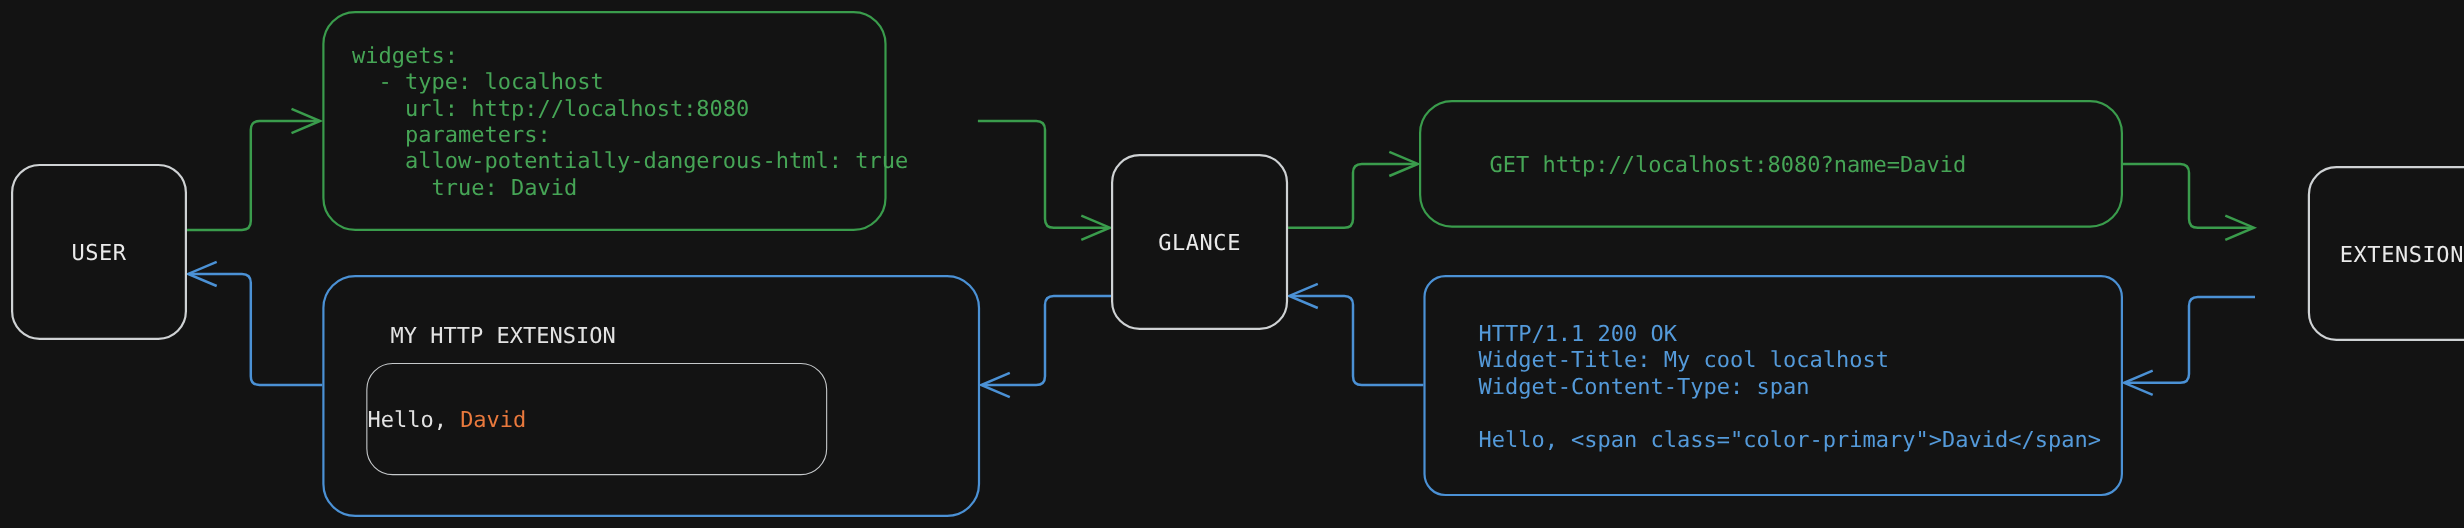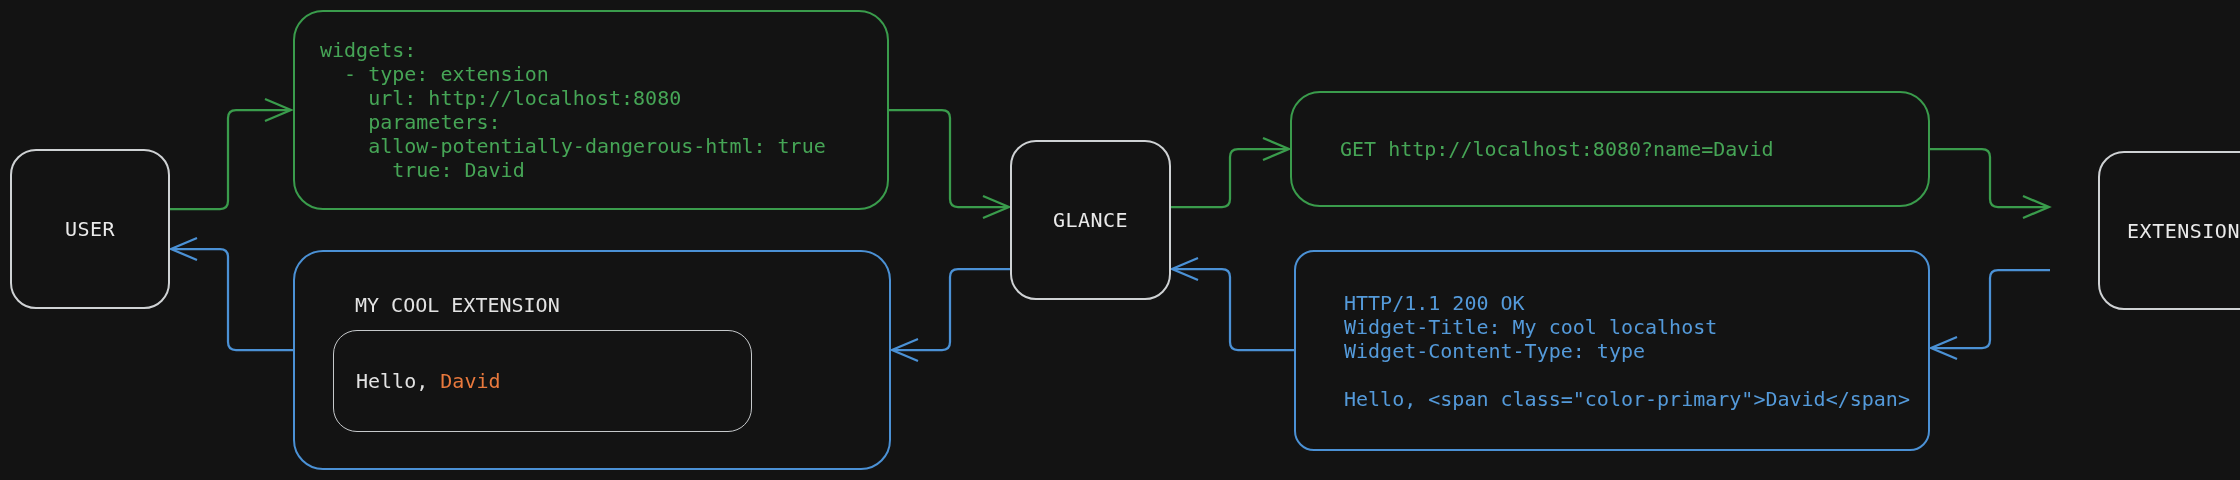--- a/index.html
+++ b/index.html
@@ -38,22 +38,22 @@
     border-radius: 30px;
     box-sizing: border-box;
     display: flex;
     flex-direction: column;
     justify-content: center;
     background: transparent;
   }
   .msgbox.green { border: 2px solid #3a9c4c; }
   .msgbox.blue  { border: 2px solid #4b91d5; }
 
-  .box-config   { left: 293px;  top: 10px;  width: 596px; height: 200px; padding-left: 25px; }
-  .box-request  { left: 1290px; top: 91px;  width: 640px; height: 116px; padding-left: 48px; }
+  .box-config   { left: 293px;  top: 10px;  width: 513px; height: 200px; padding-left: 25px; }
+  .box-request  { left: 1290px; top: 91px;  width: 640px; height: 116px; padding-left: 62px; }
   .box-response { left: 1294px; top: 250px; width: 636px; height: 201px; padding-left: 48px; border-radius: 20px; }
 
   .code-line {
     white-space: pre;
     font-size: 20px;
     line-height: 24px;
     height: 24px;
   }
   .green-text { color: #46a556; }
   .blue-text  { color: #549ada; }
@@ -64,21 +64,20 @@
   }
   .widget-preview {
     position: absolute;
     left: 38px; top: 78px;
     width: 419px; height: 102px;
     border: 1.5px solid #c6c9cb;
     border-radius: 24px;
     box-sizing: border-box;
     display: flex;
     align-items: center;
-    padding-left: 22px;
   }
   .hello-line {
     font-size: 20px;
     line-height: 24px;
     white-space: pre;
     color: #e3e3e3;
   }
   .hello-name { color: #e9793d; }
 
   .wtitle {
@@ -123,39 +122,39 @@
   </div>
   <div class="node node-glance">
     <span>GLANCE</span>
   </div>
   <div class="node node-extension">
     <span>EXTENSION</span>
   </div>
 
   <div class="msgbox green box-config">
     <div class="code-line green-text">widgets:</div>
-    <div class="code-line green-text">  - type: extension</div>
+    <div class="code-line green-text">  - type: localhost</div>
     <div class="code-line green-text">    url: http://localhost:8080</div>
     <div class="code-line green-text">    parameters:</div>
     <div class="code-line green-text">    allow-potentially-dangerous-html: true</div>
     <div class="code-line green-text">      true: David</div>
   </div>
 
   <div class="msgbox green box-request">
     <div class="code-line green-text">GET http://localhost:8080?name=David</div>
   </div>
 
   <div class="msgbox blue box-response">
     <div class="code-line blue-text">HTTP/1.1 200 OK</div>
     <div class="code-line blue-text">Widget-Title: My cool localhost</div>
-    <div class="code-line blue-text">Widget-Content-Type: type</div>
+    <div class="code-line blue-text">Widget-Content-Type: span</div>
     <div class="code-line blue-text"></div>
     <div class="code-line blue-text">Hello, &lt;span class="color-primary"&gt;David&lt;/span&gt;</div>
   </div>
 
   <div class="msgbox blue box-widget">
-    <div class="wtitle">MY COOL EXTENSION</div>
+    <div class="wtitle">MY HTTP EXTENSION</div>
     <div class="widget-preview">
       <div class="hello-line"><span>Hello, </span><span class="hello-name">David</span></div>
     </div>
   </div>
 
 </div>
 
 </body></html>

